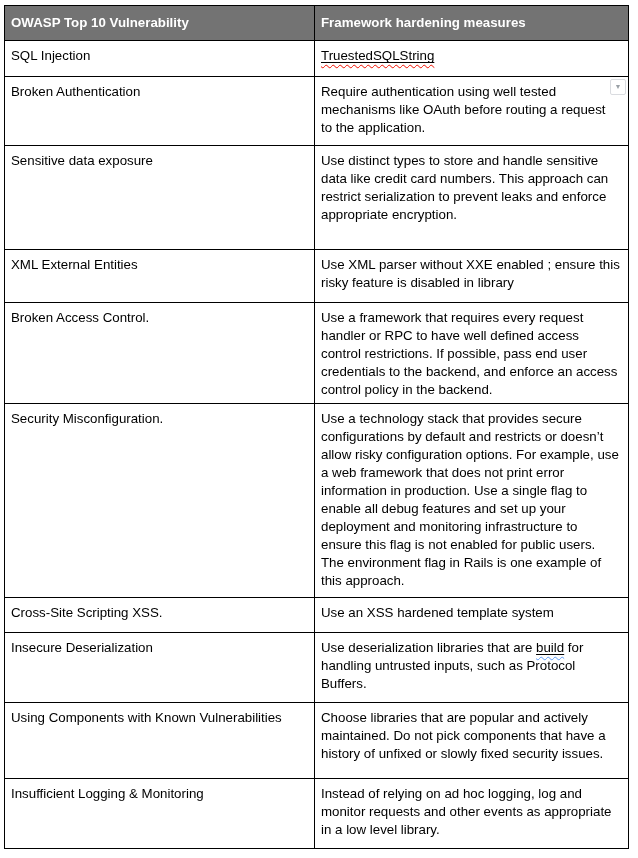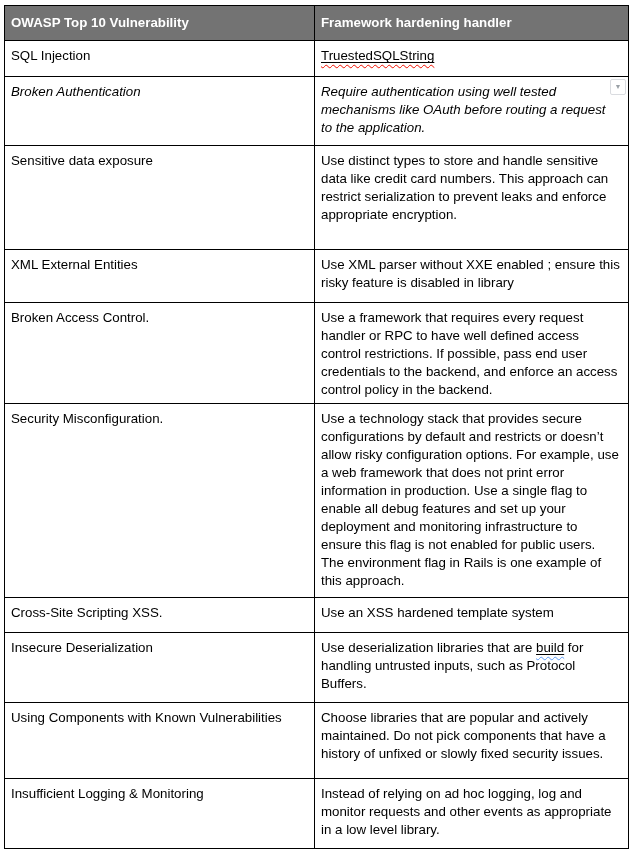--- a/index.html
+++ b/index.html
@@ -40,21 +40,21 @@
   .doc-table th {
     background: #737373;
     color: #ffffff;
     font-weight: 700;
     vertical-align: middle;
     padding: 4px 6px;
     height: 26px;
   }
   
   tr.r0  { height: 36px; }
-  tr.r1  { height: 69px; font-style: italic; }
+  tr.r1  { height: 69px; }
   tr.r2  { height: 104px; }
   tr.r3  { height: 53px; margin-top: 36px; }
   tr.r4  { height: 85px; }
   tr.r5  { height: 194px; }
   tr.r6  { height: 35px; padding-left: 16px; }
   tr.r7  { height: 70px; }
   tr.r8  { height: 76px; padding-left: 19px; }
   tr.r9  { height: 70px; }
 
   .measure-cell { position: relative; }
@@ -101,21 +101,21 @@
 
 <div class="page">
   <table class="doc-table">
     <colgroup>
       <col style="width:310px">
       <col>
     </colgroup>
     <tbody>
         <tr>
       <th>OWASP Top 10 Vulnerability</th>
-      <th>Framework hardening handler</th>
+      <th>Framework hardening measures</th>
     </tr>
 
     <tr class="r0">
       <td>SQL Injection</td>
       <td class="measure-cell">
         <span class="uline"><span class="wavy-red">TruestedSQLString</span></span>
       </td>
     </tr>
 
     <tr class="r1">

